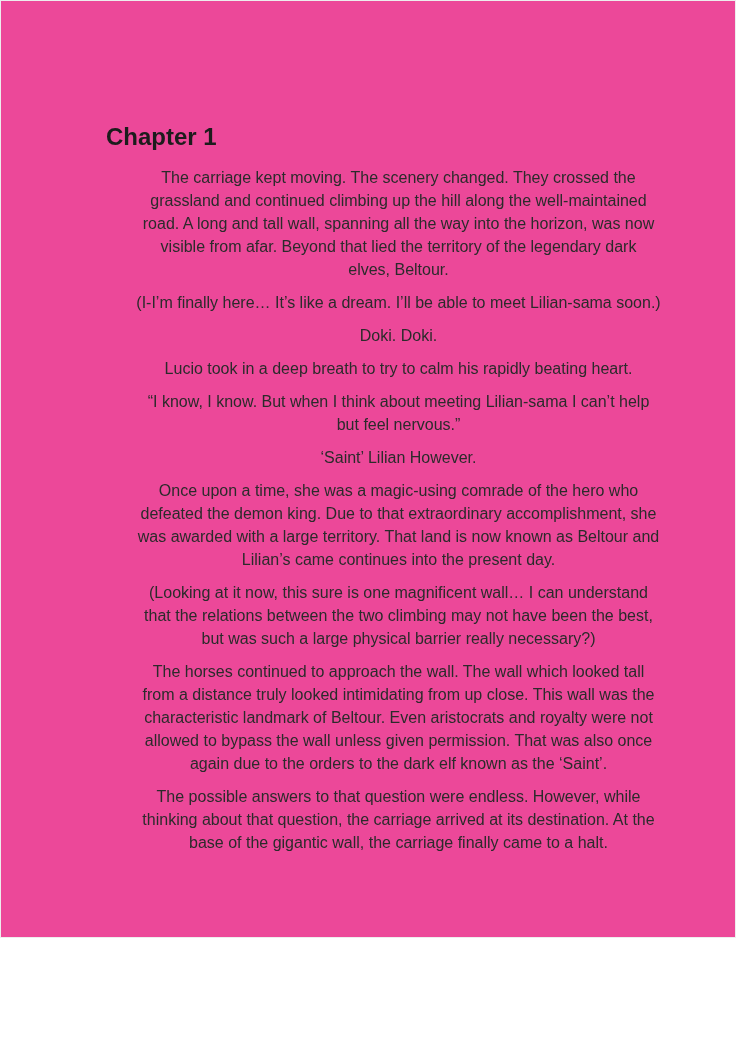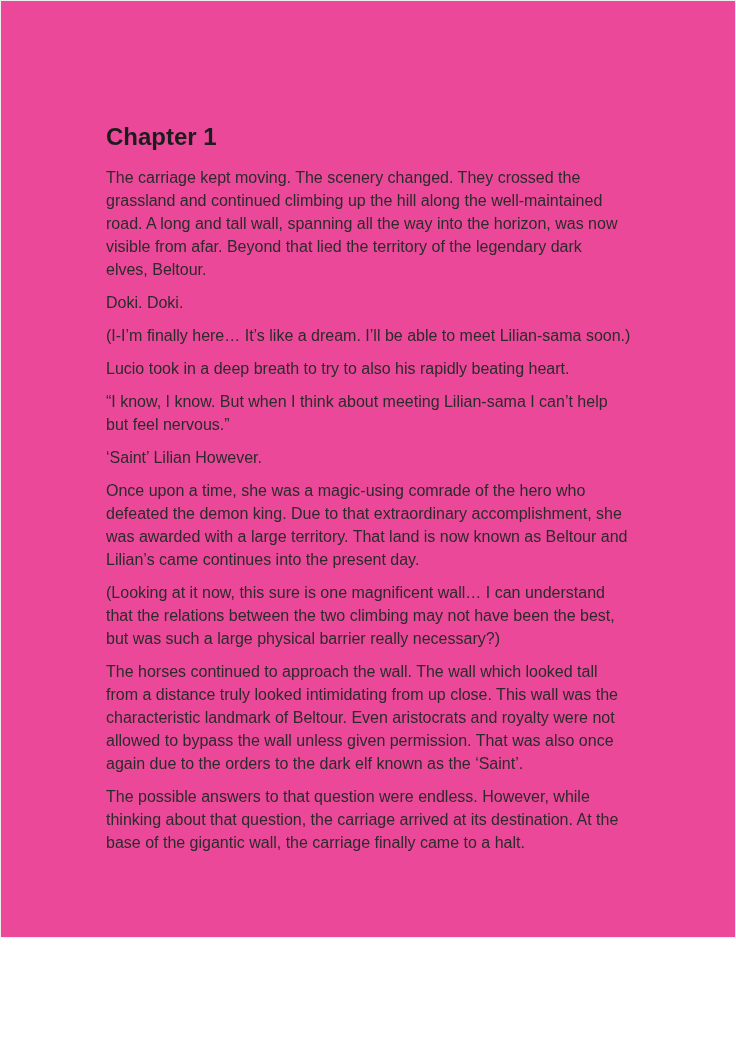--- a/index.html
+++ b/index.html
@@ -32,37 +32,38 @@
     margin: 0 0 15px 0;
     padding: 0;
   }
   p.body-paragraph {
     font-size: 16px;
     line-height: 23px;
     margin: 0 0 10px 0;
     padding: 0;
     white-space: pre-line;
     color: #2b2b2b;
+    text-align: center;
   }
 </style>
 </head>
 <body>
 
 <div class="page">
   <div class="content">
     <h1 class="chapter-title">Chapter 1</h1>
 
     <p class="body-paragraph">The carriage kept moving. The scenery changed. They crossed the
 grassland and continued climbing up the hill along the well-maintained
 road. A long and tall wall, spanning all the way into the horizon, was now
 visible from afar. Beyond that lied the territory of the legendary dark
 elves, Beltour.</p>
+    <p class="body-paragraph">(I-I’m finally here… It’s like a dream. I’ll be able to meet Lilian-sama soon.)</p>
     <p class="body-paragraph">Doki. Doki.</p>
-    <p class="body-paragraph">(I-I’m finally here… It’s like a dream. I’ll be able to meet Lilian-sama soon.)</p>
-    <p class="body-paragraph">Lucio took in a deep breath to try to also his rapidly beating heart.</p>
+    <p class="body-paragraph">Lucio took in a deep breath to try to calm his rapidly beating heart.</p>
     <p class="body-paragraph">“I know, I know. But when I think about meeting Lilian-sama I can’t help
 but feel nervous.”</p>
     <p class="body-paragraph">‘Saint’ Lilian However.</p>
     <p class="body-paragraph">Once upon a time, she was a magic-using comrade of the hero who
 defeated the demon king. Due to that extraordinary accomplishment, she
 was awarded with a large territory. That land is now known as Beltour and
 Lilian’s came continues into the present day.</p>
     <p class="body-paragraph">(Looking at it now, this sure is one magnificent wall… I can understand
 that the relations between the two climbing may not have been the best,
 but was such a large physical barrier really necessary?)</p>

